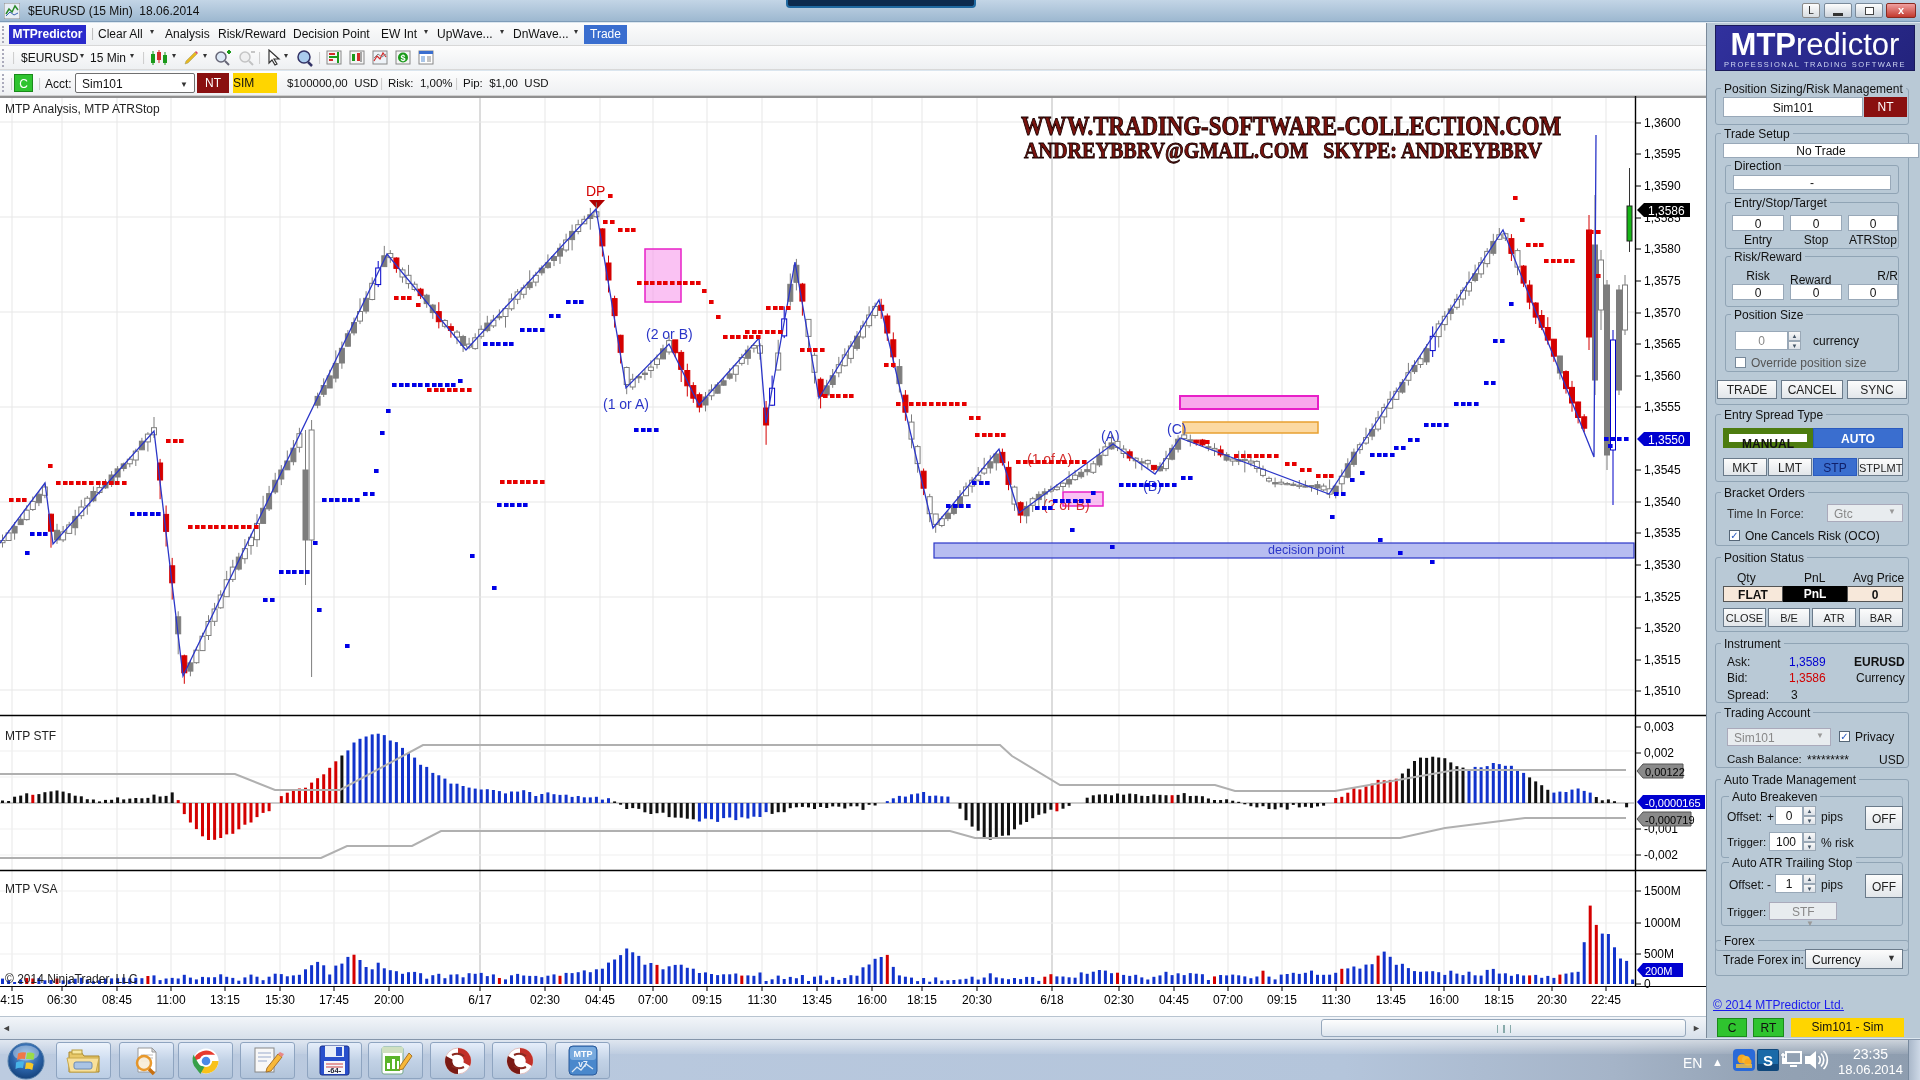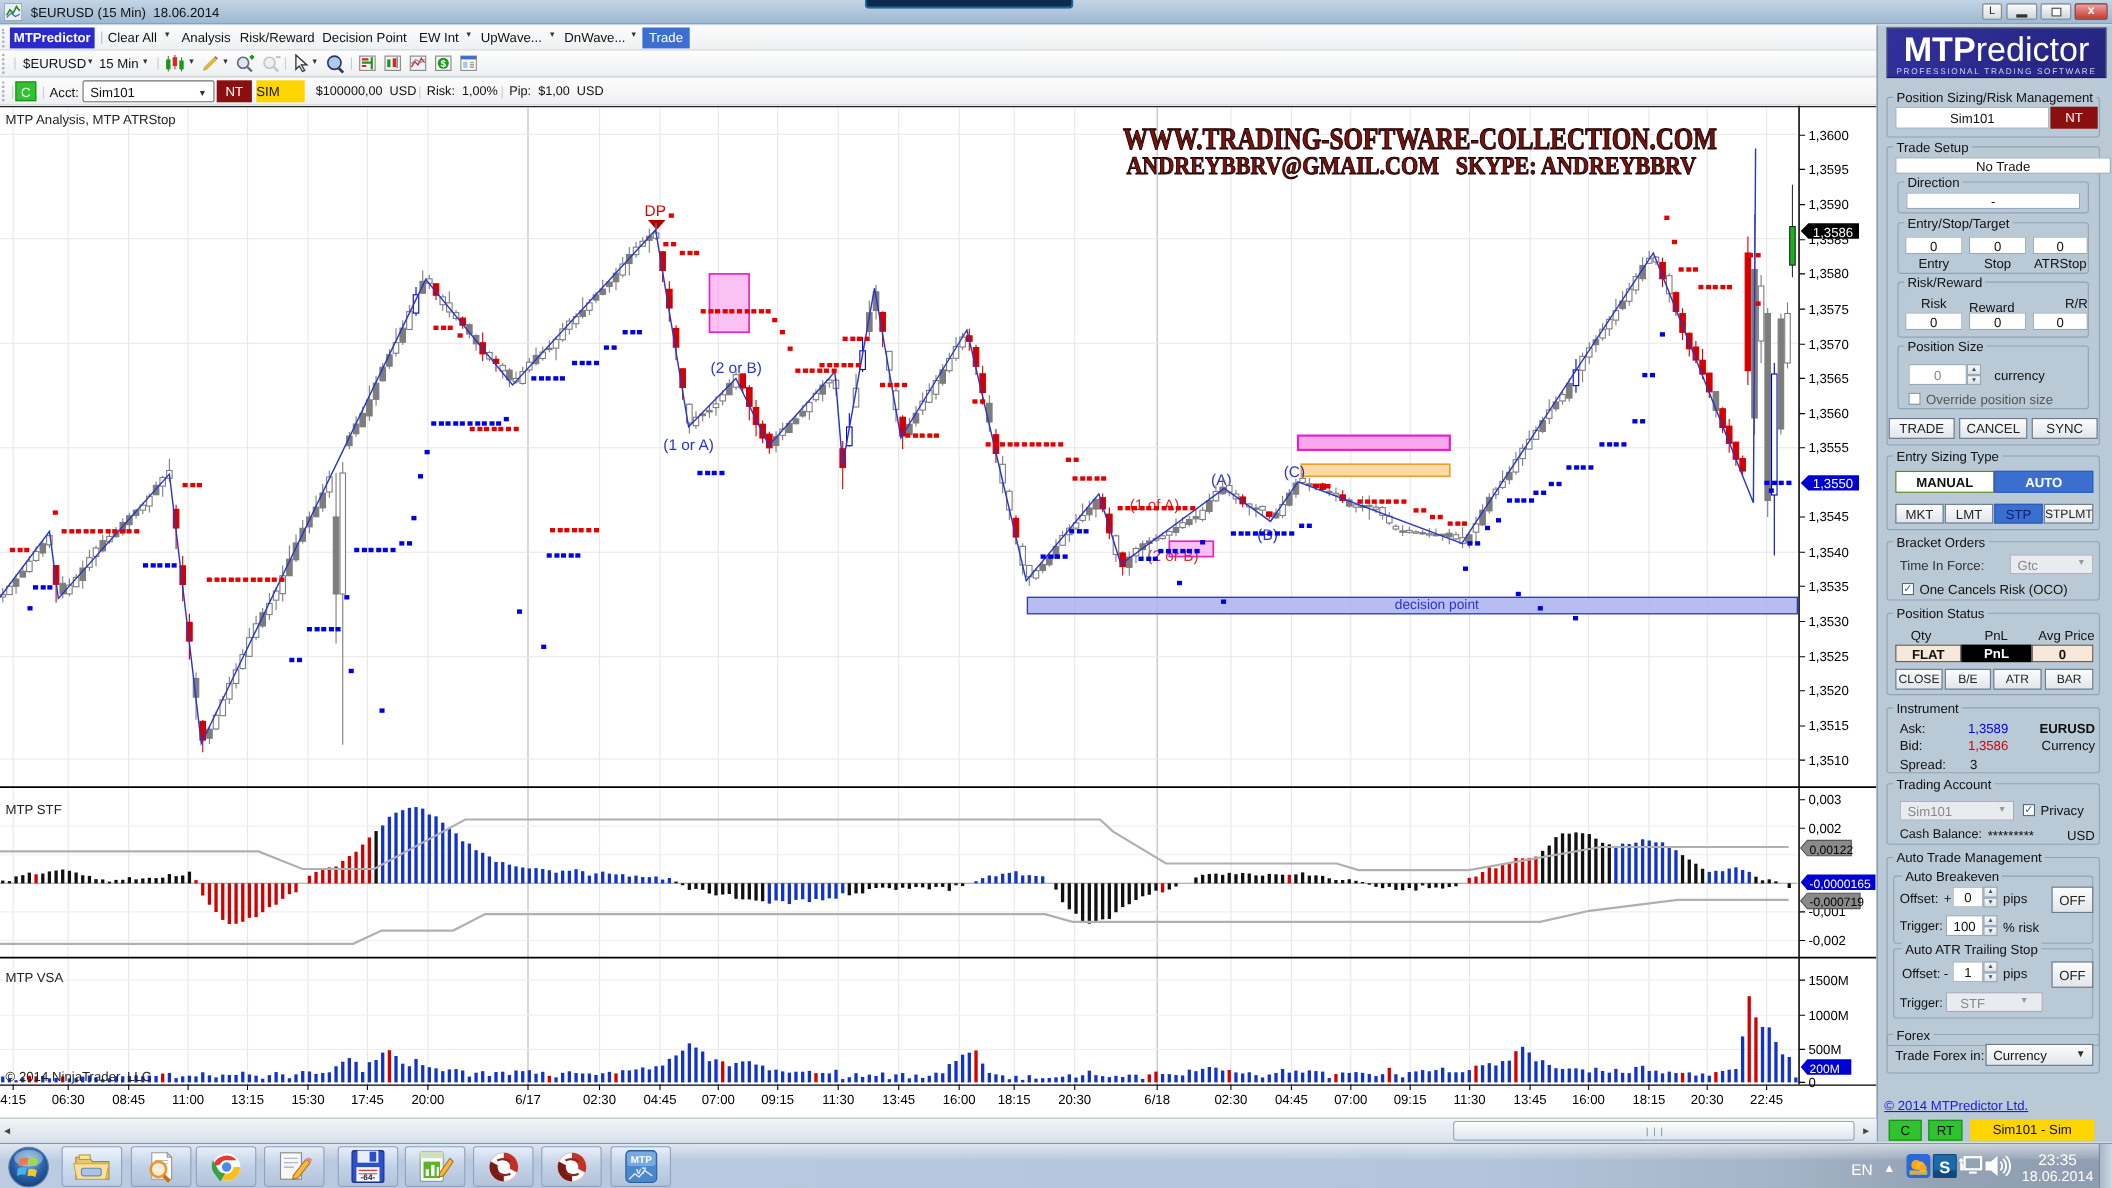--- a/index.html
+++ b/index.html
@@ -1746,22 +1746,22 @@
     </div>
   <div class="abs" style="left:106px;top:311px">currency</div>
   <div class="abs" style="left:28px;top:334px;width:11px;height:11px;background:#fff;border:1px solid #789"></div>
   <div class="abs" style="left:44px;top:333px;color:#555">Override position size</div>
 
   <div class="btn" style="left:10px;top:357px;width:60px;height:19px;line-height:19px">TRADE</div>
   <div class="btn" style="left:74px;top:357px;width:62px;height:19px;line-height:19px">CANCEL</div>
   <div class="btn" style="left:140px;top:357px;width:60px;height:19px;line-height:19px">SYNC</div>
 
   <div class="grp" style="left:8px;top:391px;width:194px;height:68px"></div>
-  <div class="glab" style="left:14px;top:385px">Entry Sizing Type</div>
-  <div class="abs" style="left:16px;top:405px;width:90px;height:20px;background:#fff;border:1px solid #4d7c0f;font-weight:bold;text-align:center;line-height:20px">MANUAL</div>
+  <div class="glab" style="left:14px;top:385px">Entry Spread Type</div>
+  <div class="abs" style="left:16px;top:405px;width:90px;height:20px;background:#fff;border:6px solid #4d7c0f;font-weight:bold;text-align:center;line-height:20px">MANUAL</div>
   <div class="abs" style="left:106px;top:405px;width:90px;height:20px;background:#3a6ecf;border:1px solid #2a5abf;color:#fff;font-weight:bold;text-align:center;line-height:20px">AUTO</div>
   <div class="btn" style="left:16px;top:435px;width:44px;height:18px;line-height:18px">MKT</div>
   <div class="btn" style="left:61px;top:435px;width:44px;height:18px;line-height:18px">LMT</div>
   <div class="abs" style="left:106px;top:435px;width:44px;height:18px;background:#3a6ecf;border:1px solid #2a5abf;color:#0a1a6a;text-align:center;line-height:18px;color:#10206a">STP</div>
   <div class="btn" style="left:151px;top:435px;width:45px;height:18px;line-height:18px;font-size:11px">STPLMT</div>
 
   <div class="grp" style="left:8px;top:469px;width:194px;height:54px"></div>
   <div class="glab" style="left:14px;top:463px">Bracket Orders</div>
   <div class="abs" style="left:20px;top:484px;color:#333">Time In Force:</div>
   <div class="abs" style="left:120px;top:481px;width:76px;height:18px;background:#e8ecef;border:1px solid #aab;color:#888;padding:2px 6px">Gtc <span style="float:right;font-size:8px;color:#999">▼</span></div>
@@ -1828,21 +1828,21 @@
   <div class="abs" style="left:22px;top:855px">Offset:</div>
   <div class="abs" style="left:60px;top:855px">-</div>
   <div class="fld" style="left:68px;top:851px;width:28px;height:19px;line-height:19px">1</div>
   <div class="spin" style="left:96px;top:851px;height:19px">
       <div>▲</div>
       <div>▼</div>
     </div>
   <div class="abs" style="left:114px;top:855px">pips</div>
   <div class="btn" style="left:158px;top:851px;width:38px;height:24px;line-height:24px">OFF</div>
   <div class="abs" style="left:20px;top:883px;font-size:11.5px">Trigger:</div>
-  <div class="abs" style="left:62px;top:879px;width:88px;height:18px;background:#e8ecef;border:1px solid #aab;color:#888;padding:2px 12px">STF <span style="float:right;font-size:8px;color:#999">▼</span></div>
+  <div class="abs" style="left:62px;top:879px;width:68px;height:18px;background:#e8ecef;border:1px solid #aab;color:#888;padding:2px 22px">STF <span style="float:right;font-size:8px;color:#999">▼</span></div>
 
   <div class="grp" style="left:8px;top:917px;width:194px;height:36px"></div>
   <div class="glab" style="left:14px;top:911px">Forex</div>
   <div class="abs" style="left:16px;top:930px">Trade Forex in:</div>
   <div class="abs" style="left:98px;top:926px;width:98px;height:20px;background:linear-gradient(#fcfcfc,#e2e6ea);border:1px solid #6a7a8a;padding:3px 6px">Currency <span style="float:right;font-size:9px;color:#333">▼</span></div>
 
   <a class="abs" style="left:6px;top:975px;color:#1a1aee;text-decoration:underline">© 2014 MTPredictor Ltd.</a>
 
   <div class="abs" style="left:10px;top:995px;width:30px;height:19px;background:#2fc42f;border:1px solid #1a8a1a;text-align:center;line-height:19px">C</div>
   <div class="abs" style="left:46px;top:995px;width:31px;height:19px;background:#2fc42f;border:1px solid #1a8a1a;text-align:center;line-height:19px">RT</div>

